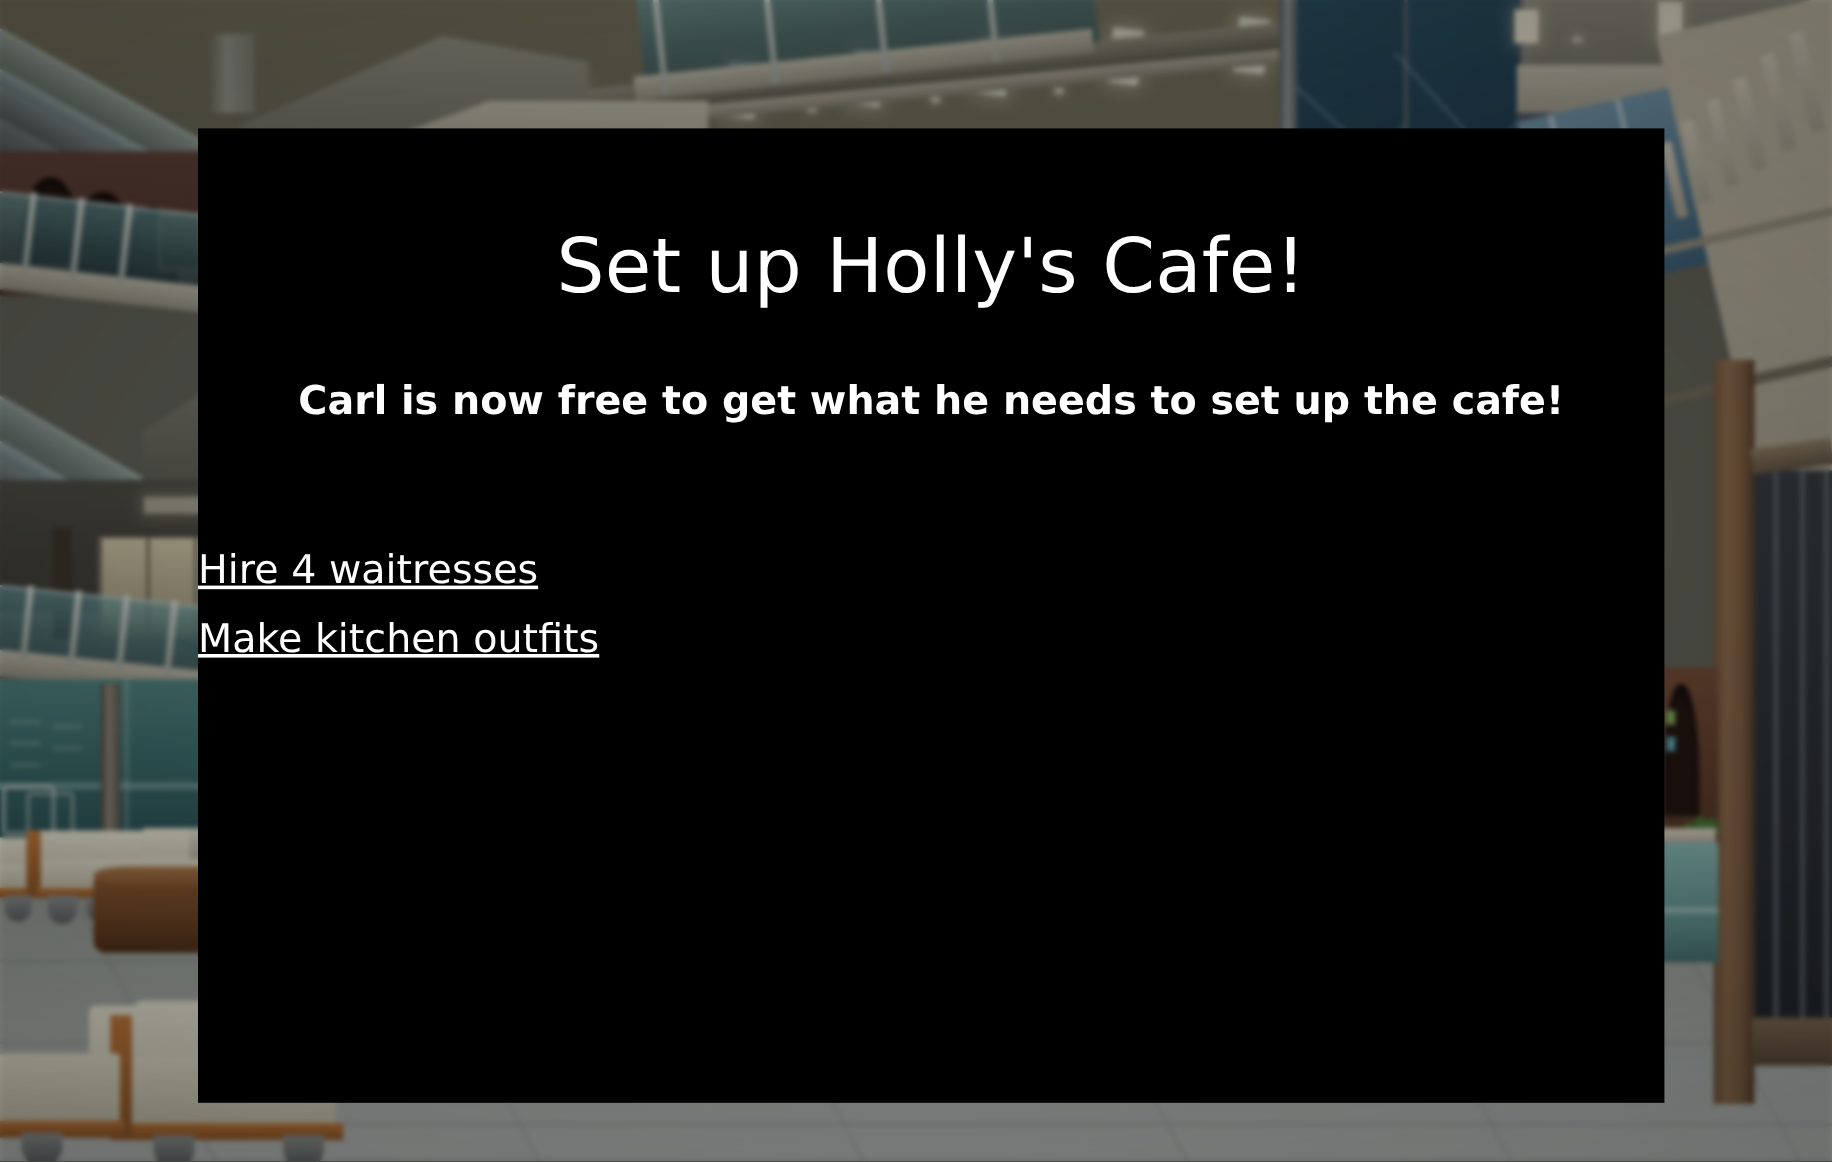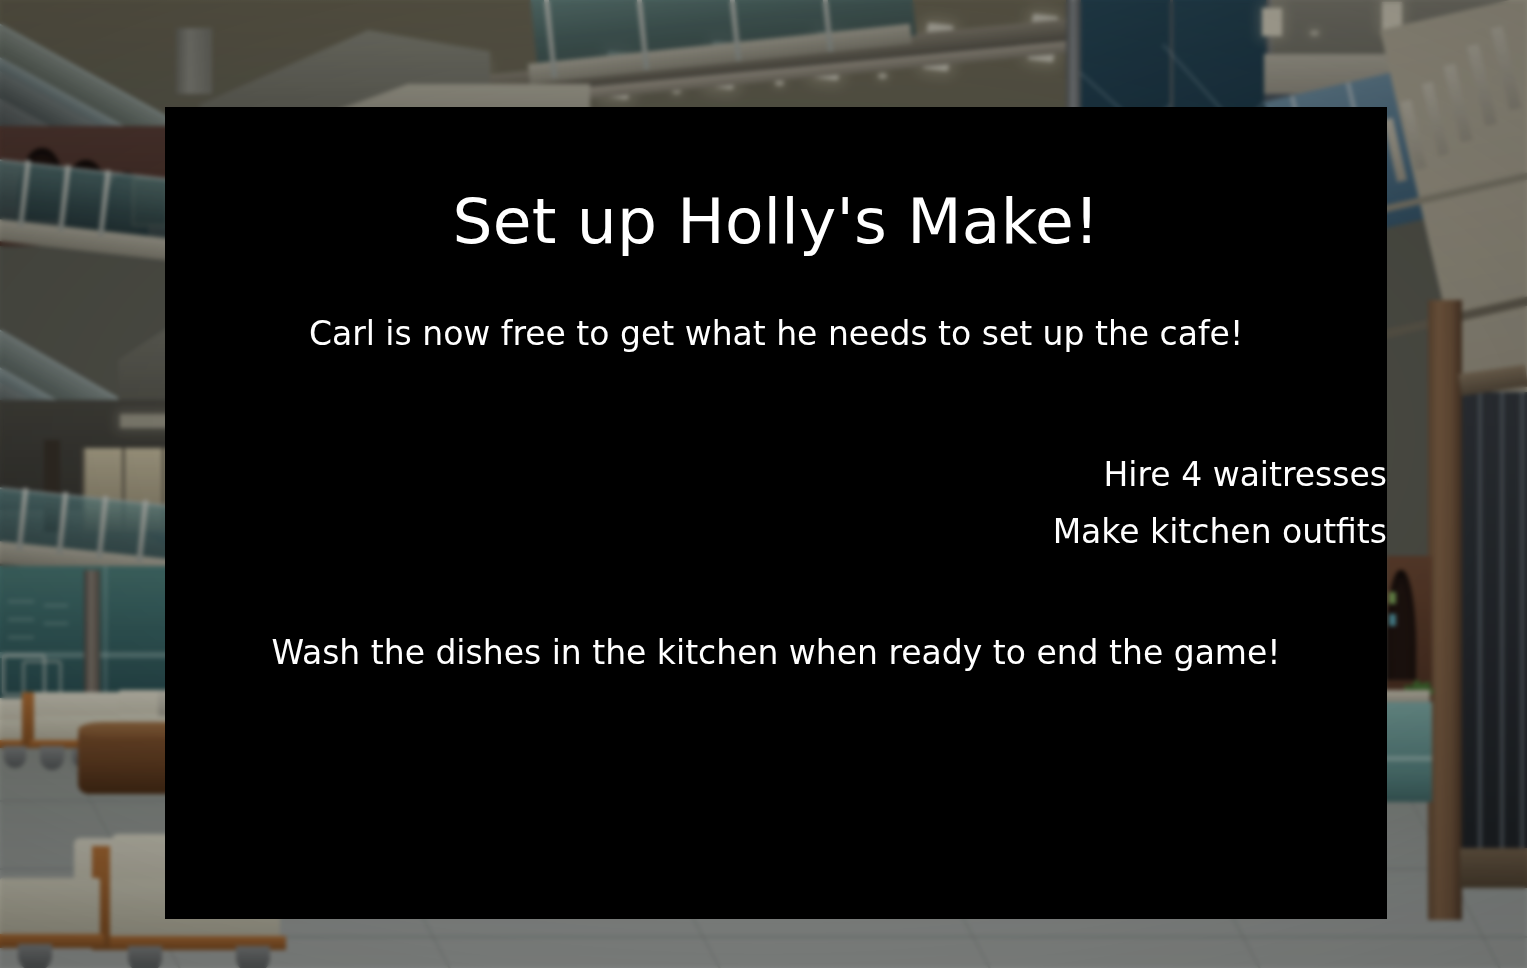--- a/index.html
+++ b/index.html
@@ -222,30 +222,31 @@
     letter-spacing: 0.2px;
     color: #ffffff;
   }
 
   .dlg-subtitle {
     position: absolute;
     left: 0; right: 0;
     top: 207px;
     text-align: center;
     font-size: 33px;
-    font-weight: 400;
+    font-weight: 700;
     line-height: 1.2;
     color: #ffffff;
   }
 
   .dlg-tasks {
     position: absolute;
     left: 0; right: 0;
     top: 340px;
-    text-align: right;
+    text-align: left;
+    text-decoration: underline;
   }
   .dlg-task {
     font-size: 33px;
     font-weight: 400;
     line-height: 1.72;
     color: #ffffff;
   }
 
   .dlg-footnote {
     position: absolute;
@@ -482,25 +483,24 @@
     <div class="bgl" style="left:1382px;top:690px;width:48px;height:14px;background:linear-gradient(180deg,#d9d4c2 0%,#a8a395 100%);"></div>
     <div class="bgl" style="left:1380px;top:702px;width:52px;height:100px;background:linear-gradient(180deg,#86b5b0 0%,#5f8f8c 70%,#47706f 100%);"></div>
     <div class="bgl" style="left:1380px;top:756px;width:52px;height:5px;background:rgba(215,232,228,0.45);"></div>
 
     <div id="bg-blur"></div>
     <div id="bg-vignette"></div>
   </div>
 
   <div id="dialog">
 
-    <div class="dlg-title">Set up Holly's Make!</div>
+    <div class="dlg-title">Set up Holly's Cafe!</div>
 
     <div class="dlg-subtitle">Carl is now free to get what he needs to set up the cafe!</div>
 
     <div class="dlg-tasks">
       <div class="dlg-task">Hire 4 waitresses</div>
       <div class="dlg-task">Make kitchen outfits</div>
     </div>
 
-    <div class="dlg-footnote">Wash the dishes in the kitchen when ready to end the game!</div>
   </div>
 
 </div>
 
 </body></html>

